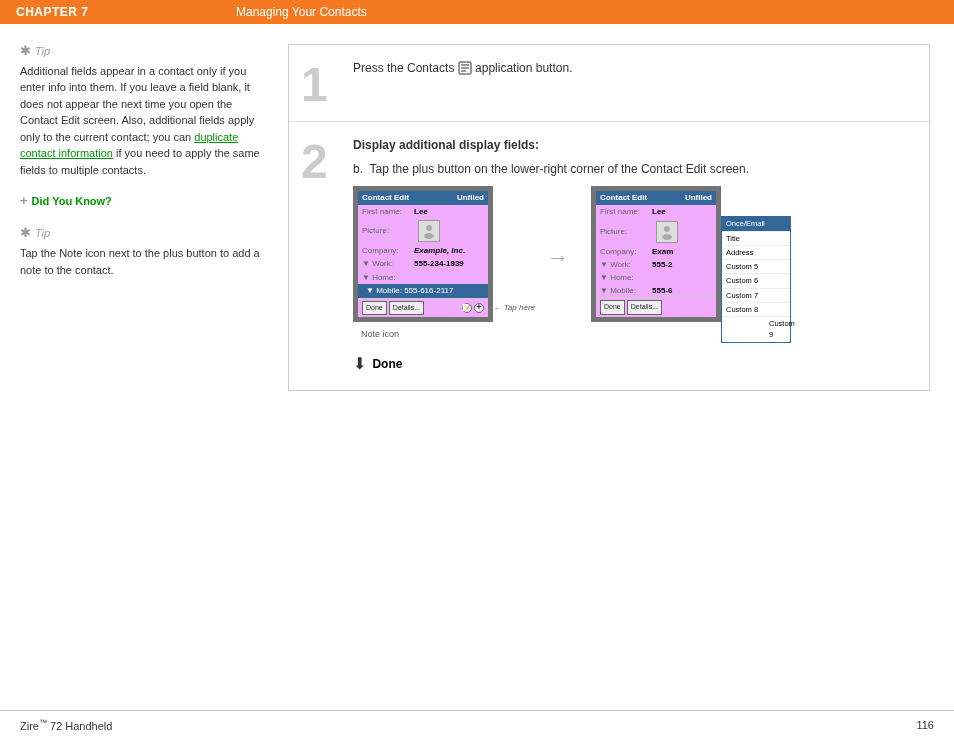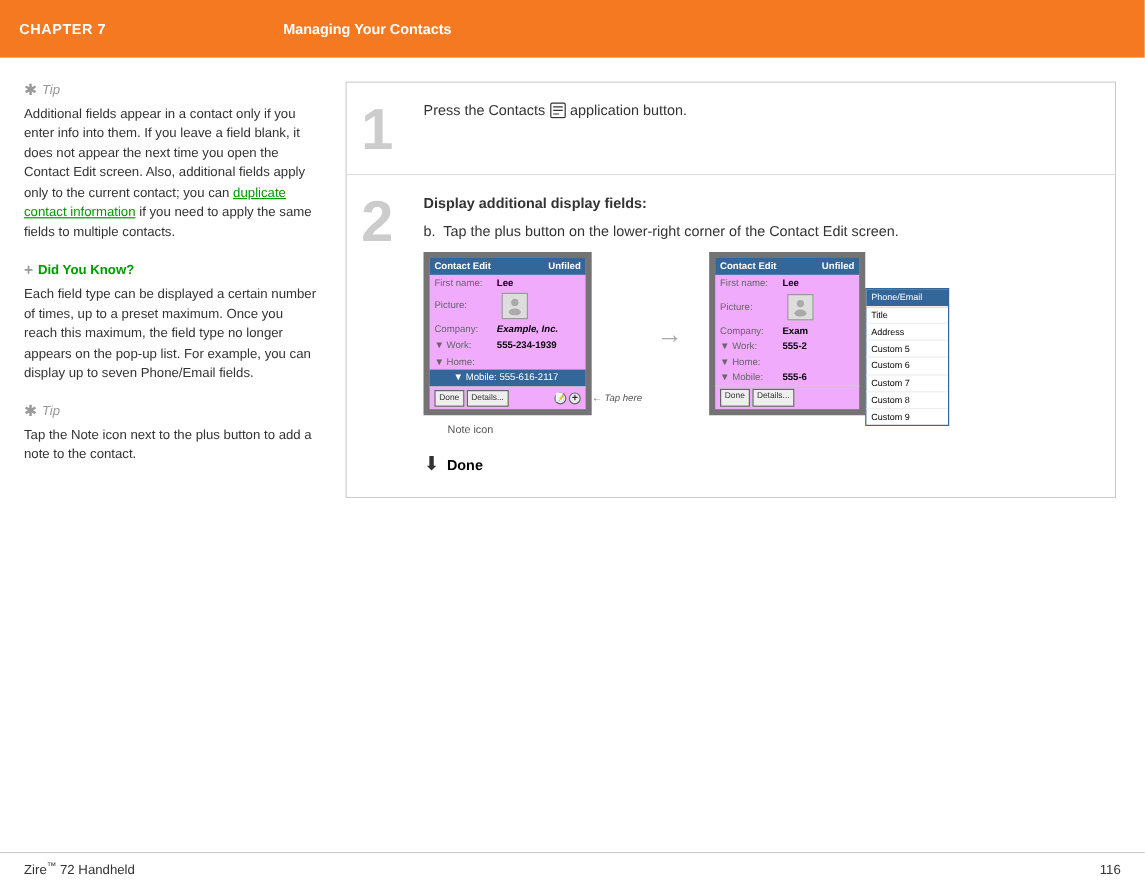--- a/index.html
+++ b/index.html
@@ -8,35 +8,35 @@
       height: 738px;
       font-family: Arial, sans-serif;
       background: #fff;
       overflow: hidden;
       position: relative;
     }
 
     
     .header {
       background: #f47920;
-      height: 48px;
+      height: 24px;
       display: flex;
       align-items: center;
       padding: 0 16px;
     }
     .header-chapter {
       color: #fff;
       font-weight: bold;
       font-size: 12px;
       letter-spacing: 0.5px;
       width: 220px;
     }
     .header-title {
       color: #fff;
-      font-weight: bold;
+      font-weight: normal;
       font-size: 12px;
     }
 
     
     .content-area {
       display: flex;
       height: calc(738px - 32px - 28px);
       padding: 20px 0 0 0;
     }
 
@@ -222,30 +222,30 @@
       border: 1px solid #336699;
       font-size: 7.5px;
       width: 70px;
       z-index: 10;
     }
     .popup-item {
       padding: 1px 4px;
       border-bottom: 1px solid #eee;
       color: #000;
     }
-    .popup-item:last-child { border-bottom: none; }
+    .popup-item:last-child { border-bottom: none; margin-left: 43px; }
     .popup-item.highlighted {
       background: #336699;
       color: #fff;
     }
 
     .mobile-row {
       background: #336699;
       color: #fff;
-      padding: 1px 20px;
+      padding: 1px 8px;
       font-size: 8px;
     }
 
     .done-row {
       display: flex;
       align-items: center;
       gap: 6px;
       margin-top: 10px;
     }
     .done-text {
@@ -314,23 +314,20 @@
       </div>
       <div class="sidebar-text">
         Additional fields appear in a contact only if you enter info into them. If you leave a field blank, it does not appear the next time you open the Contact Edit screen. Also, additional fields apply only to the current contact; you can <span class="sidebar-link">duplicate contact information</span> if you need to apply the same fields to multiple contacts.
       </div>
     </div>
 
     <div class="sidebar-section">
       <div class="sidebar-tip-label">
         <span class="plus green-plus">+</span>
         <span class="didyouknow-label">Did You Know?</span>
-      </div>
-      <div class="sidebar-text">
-        Each field type can be displayed a certain number of times, up to a preset maximum. Once you reach this maximum, the field type no longer appears on the pop-up list. For example, you can display up to seven Phone/Email fields.
       </div>
     </div>
 
     <div class="sidebar-section">
       <div class="sidebar-tip-label">
         <span class="asterisk">✱</span>
         <span class="tip-heading">Tip</span>
       </div>
       <div class="sidebar-text">
         Tap the Note icon next to the plus button to add a note to the contact.
@@ -450,34 +447,34 @@
                   <span class="screen-label">▼ Mobile:</span>
                   <span class="screen-value">555-6</span>
                 </div>
                 <div class="screen-footer">
                   <span class="screen-btn">Done</span>
                   <span class="screen-btn">Details...</span>
                 </div>
               </div>
 
               <div class="popup-menu">
-                <div class="popup-item highlighted">Phone/Email</div>
+                <div class="popup-item highlighted">Once/Email</div>
                 <div class="popup-item">Title</div>
                 <div class="popup-item">Address</div>
                 <div class="popup-item">Custom 5</div>
                 <div class="popup-item">Custom 6</div>
                 <div class="popup-item">Custom 7</div>
                 <div class="popup-item">Custom 8</div>
                 <div class="popup-item">Custom 9</div>
               </div>
             </div>
 
           </div>
 
-          <div style="margin-left: 20px; margin-bottom: 8px;">
+          <div style="margin-left: 8px; margin-bottom: 8px;">
             <span style="font-size:9px; color:#555;">Note icon</span>
           </div>
 
 
           <div class="done-row">
             <span style="font-size:16px;">⬇</span>
             <span class="done-text">Done</span>
           </div>
 
         </div>

